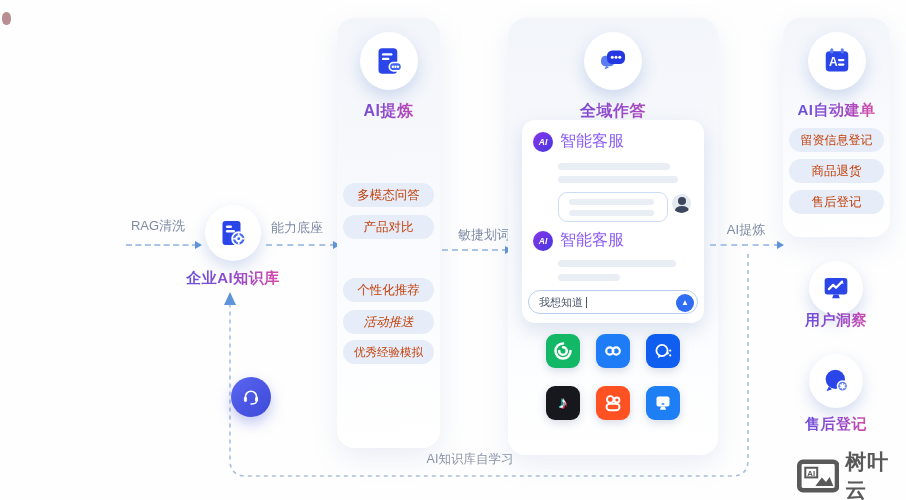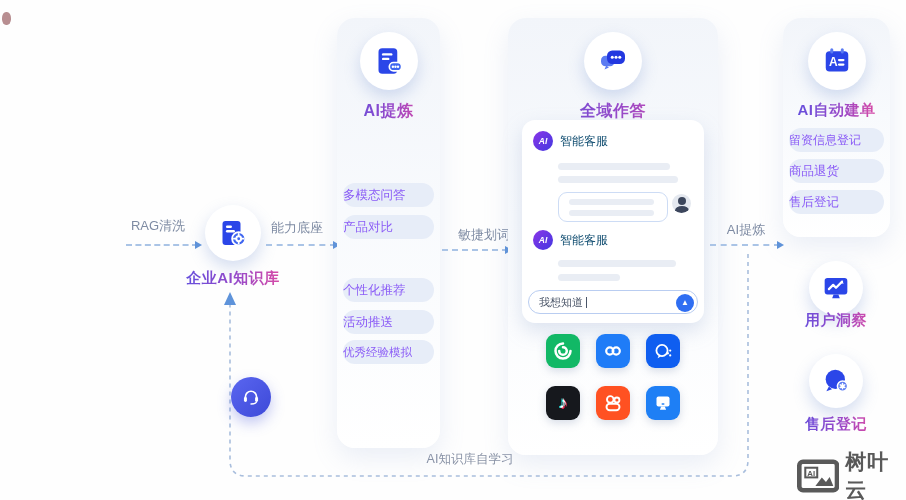--- a/index.html
+++ b/index.html
@@ -12,36 +12,36 @@
   .icon-circle { width:58px; height:58px; border-radius:50%; background:#fff; margin:14px auto 0;
           box-shadow:0 7px 16px rgba(115,145,210,.30); display:flex; align-items:center; justify-content:center; }
   .icon-circle svg { width:36px; height:36px; }
   .small-circle { width:54px; height:54px; }
   .small-circle svg { width:34px; height:34px; }
   .grad-title { font-weight:bold; font-size:16px; letter-spacing:.5px; margin-top:11px; color:#b04ab8;
           background:linear-gradient(90deg,#5b50e0 5%,#9a49c8 55%,#e84b9c 95%);
           -webkit-background-clip:text; background-clip:text; -webkit-text-fill-color:transparent; }
   .abs-title { position:absolute; text-align:center; }
   .pill { position:absolute; left:6px; right:6px; height:24px; line-height:24px; border-radius:13px;
-          background:#e7edf8; color:#8b5cf6; font-size:12.5px; text-align:left; white-space:nowrap; overflow:hidden; }
+          background:#e7edf8; color:#c2410c; font-size:12.5px; text-align:center; white-space:nowrap; overflow:hidden; }
 
   .harrow-label { position:absolute; font-size:13px; color:#7e8ba3; text-align:center; }
   .hline { position:absolute; height:0; border-top:2px dashed #aac4e6; }
   .hline::after { content:""; position:absolute; right:-8px; top:-5px;
           border:4px solid transparent; border-left:7px solid #5e93da; }
 
   .loop-svg { position:absolute; left:0; top:0; width:906px; height:500px; pointer-events:none; }
   .loop-label { position:absolute; font-size:12.5px; color:#8a93a6; text-align:center; }
 
   .chat-card { position:absolute; left:14px; top:102px; width:182px; height:203px; background:#fff;
           border-radius:13px; box-shadow:0 8px 20px rgba(140,160,200,.28); text-align:left; }
   .agent-row { position:absolute; left:11px; display:flex; align-items:center; gap:7px; }
   .ai-avatar { width:20px; height:20px; border-radius:50%; background:linear-gradient(135deg,#8a35e8,#4338e0);
           color:#fff; font-size:8.5px; font-weight:bold; font-style:italic; display:flex; align-items:center; justify-content:center; }
-  .agent-name { font-size:12px; color:#0c4a6e;text-align:right; }
+  .agent-name { font-size:16px; color:#8b5cf6;text-align:right; }
   .sk { position:absolute; height:7px; border-radius:3.5px; background:#e9edf4; }
   .user-box { position:absolute; left:36px; top:72px; width:110px; height:30px; border:1.5px solid #cddcf5; border-radius:9px; }
   .user-avatar { position:absolute; left:150px; top:74px; width:19px; height:19px; border-radius:50%; background:#e4e8ef; overflow:hidden; }
   .user-avatar::before { content:""; position:absolute; left:5.5px; top:3px; width:8px; height:8px; border-radius:50%; background:#3c465c; }
   .user-avatar::after { content:""; position:absolute; left:2.5px; top:12px; width:14px; height:9px; border-radius:50%; background:#3c465c; }
   .chat-input { position:absolute; left:6px; right:6px; top:170px; height:24px; border:1.5px solid #b9cdf1;
           border-radius:13px; background:#fff; }
   .chat-input-text { position:absolute; left:10px; top:4px; font-size:11px; color:#4a5568; }
   .cursor { display:inline-block; width:1px; height:11px; background:#4a5568; vertical-align:-2px; margin-left:1px; }
   .send-btn { position:absolute; right:3px; top:2.5px; width:18px; height:18px; border-radius:50%; background:#2f6ef2;
@@ -106,21 +106,21 @@
         <rect x="12.2" y="13" width="8.2" height="5.6" rx="2.8" fill="#3f66f0" stroke="#fff" stroke-width="1.1"></rect>
         <circle cx="14.6" cy="15.8" r="0.8" fill="#fff"></circle>
           <circle cx="16.3" cy="15.8" r="0.8" fill="#fff"></circle>
           <circle cx="18" cy="15.8" r="0.8" fill="#fff"></circle>
       </svg>
     </div>
     <div class="grad-title">AI提炼</div>
     <div class="pill" style="top:165px;">多模态问答</div>
     <div class="pill" style="top:197px;">产品对比</div>
     <div class="pill" style="top:260px;">个性化推荐</div>
-    <div class="pill" style="top:292px;">活动推送</div>
+    <div class="pill" style="top:292px;font-style:italic;">活动推送</div>
     <div class="pill" style="top:322px;font-size:11.5px;">优秀经验模拟</div>
   </div>
 
   <div class="harrow-label" style="left:441px;top:226px;width:86px;">敏捷划词</div>
   <div class="hline" style="left:442px;top:249px;width:66px;"></div>
 
   <div class="card" style="left:508px;top:18px;width:210px;height:437px;">
     <div class="icon-circle">
       <svg viewBox="0 0 24 24">
         <rect x="4" y="8.5" width="9" height="7" rx="3" fill="#5b7bf2"></rect>

